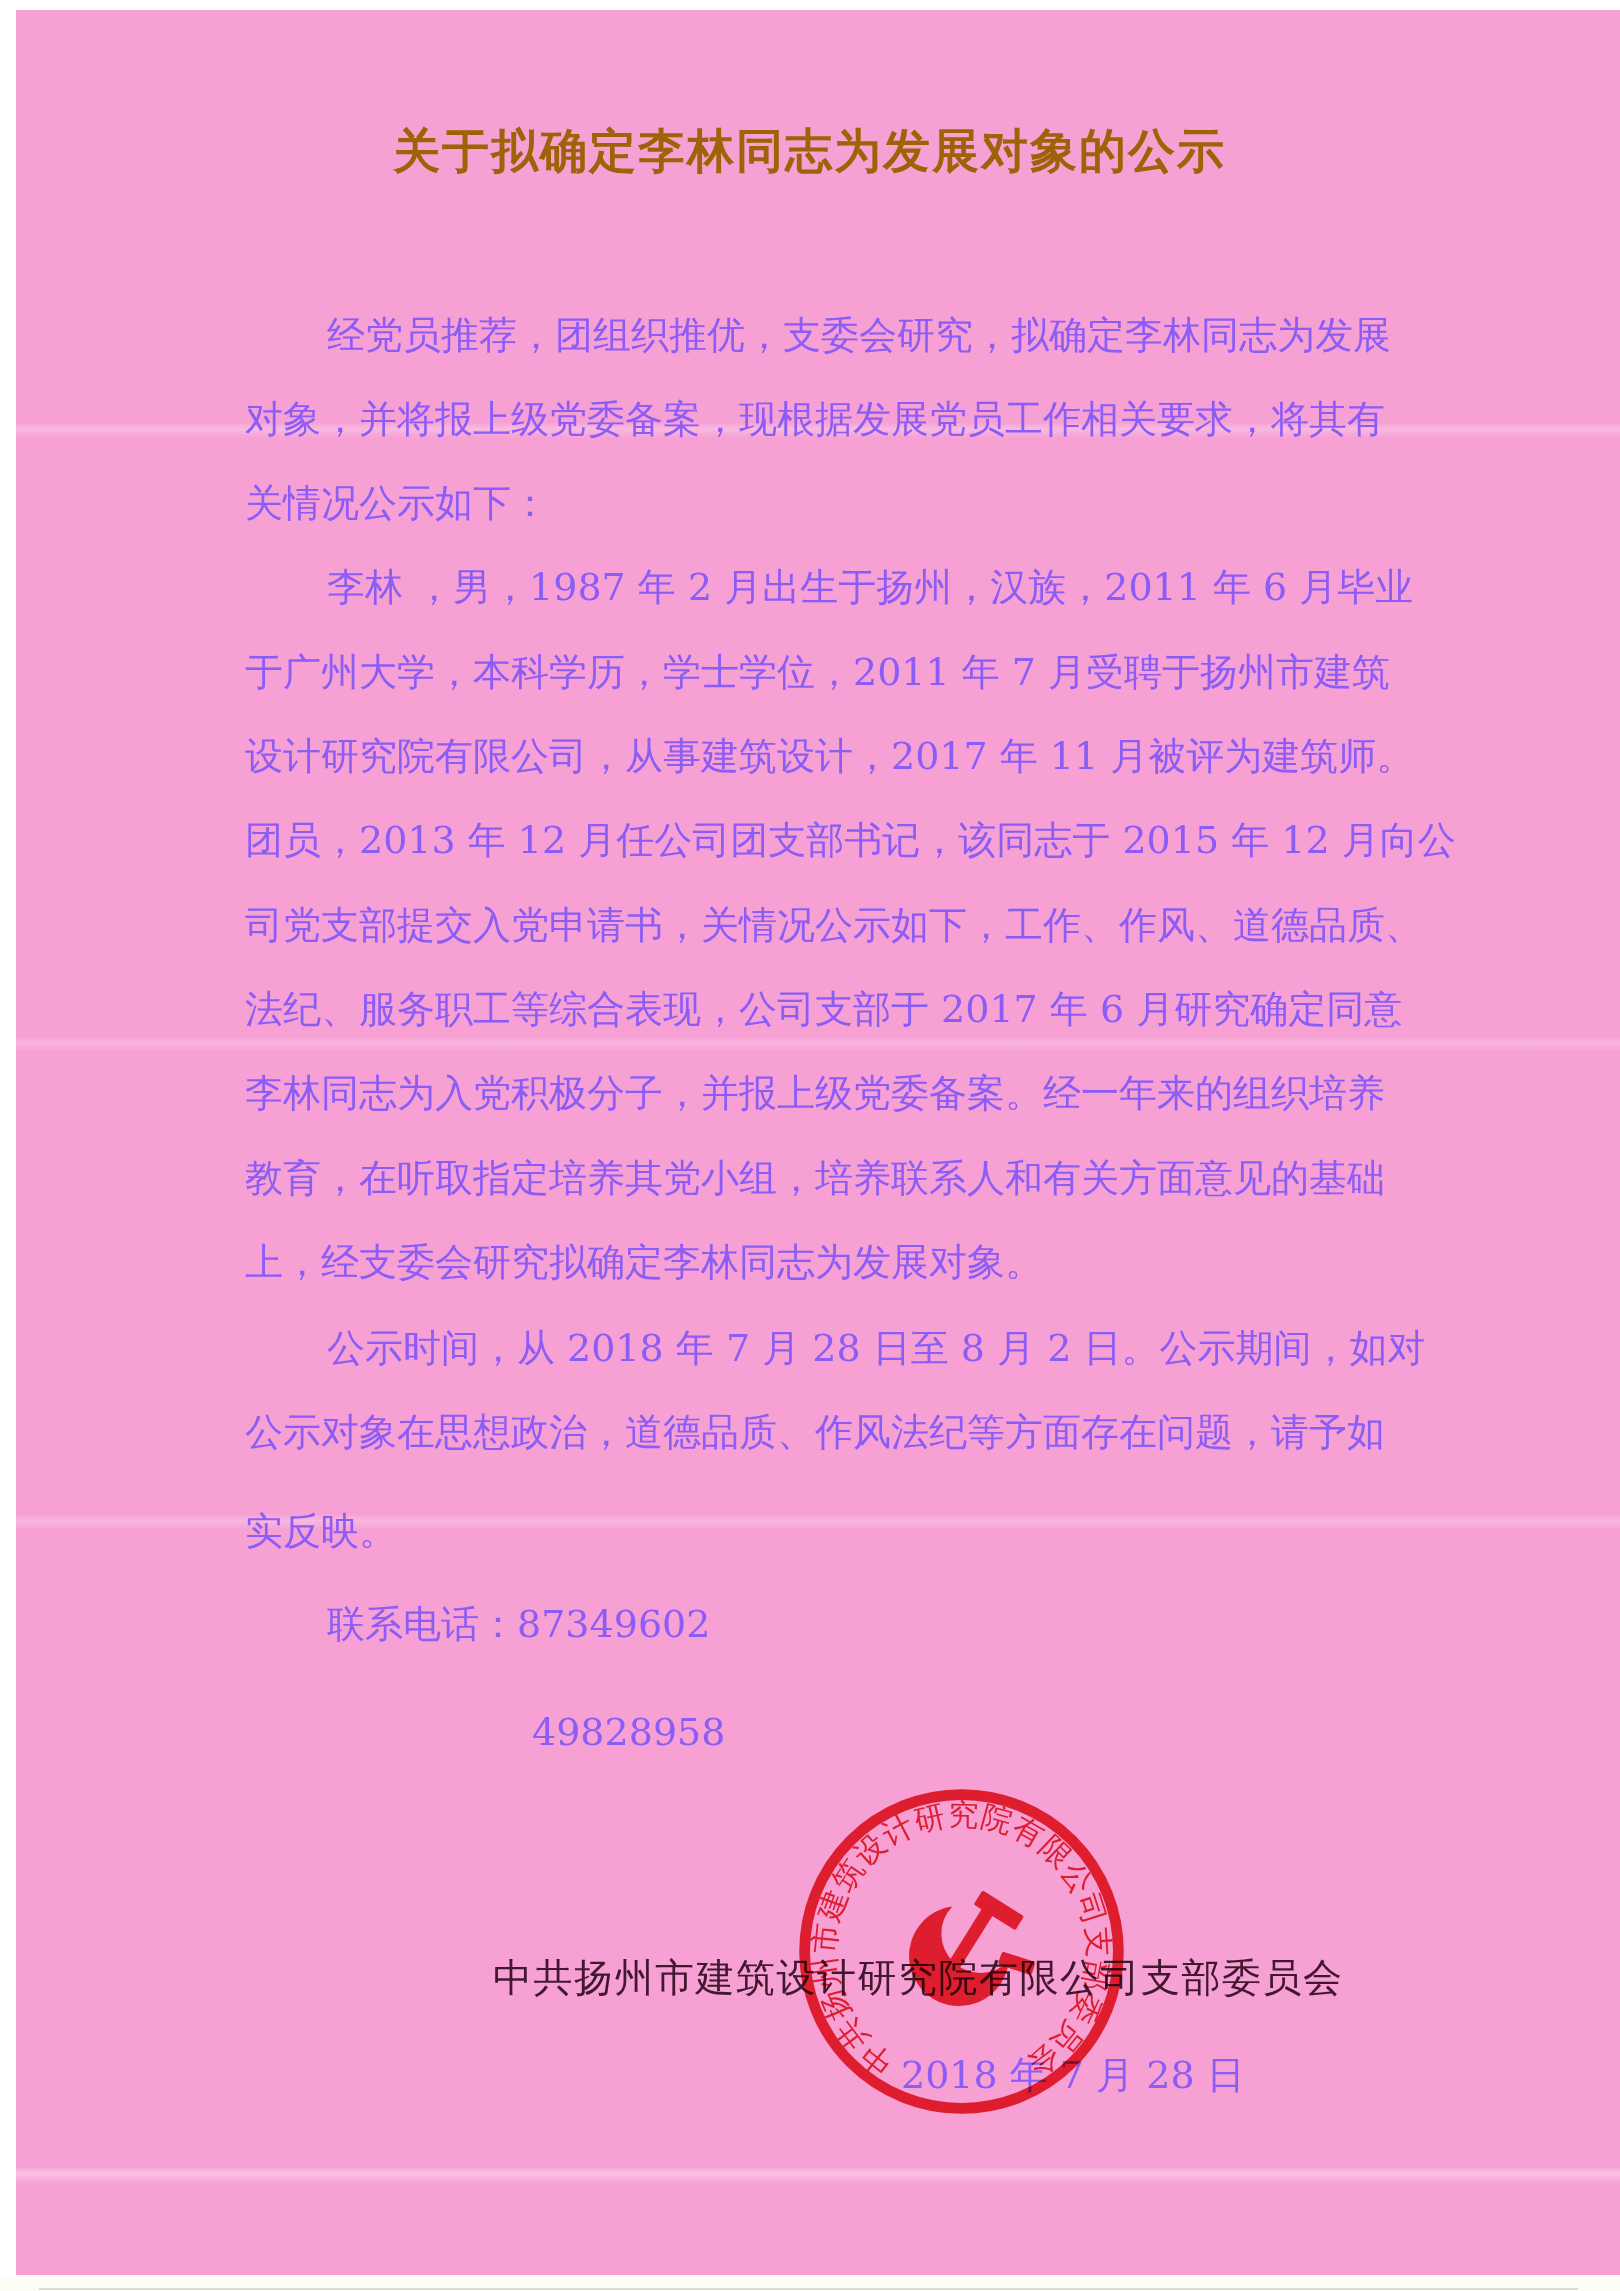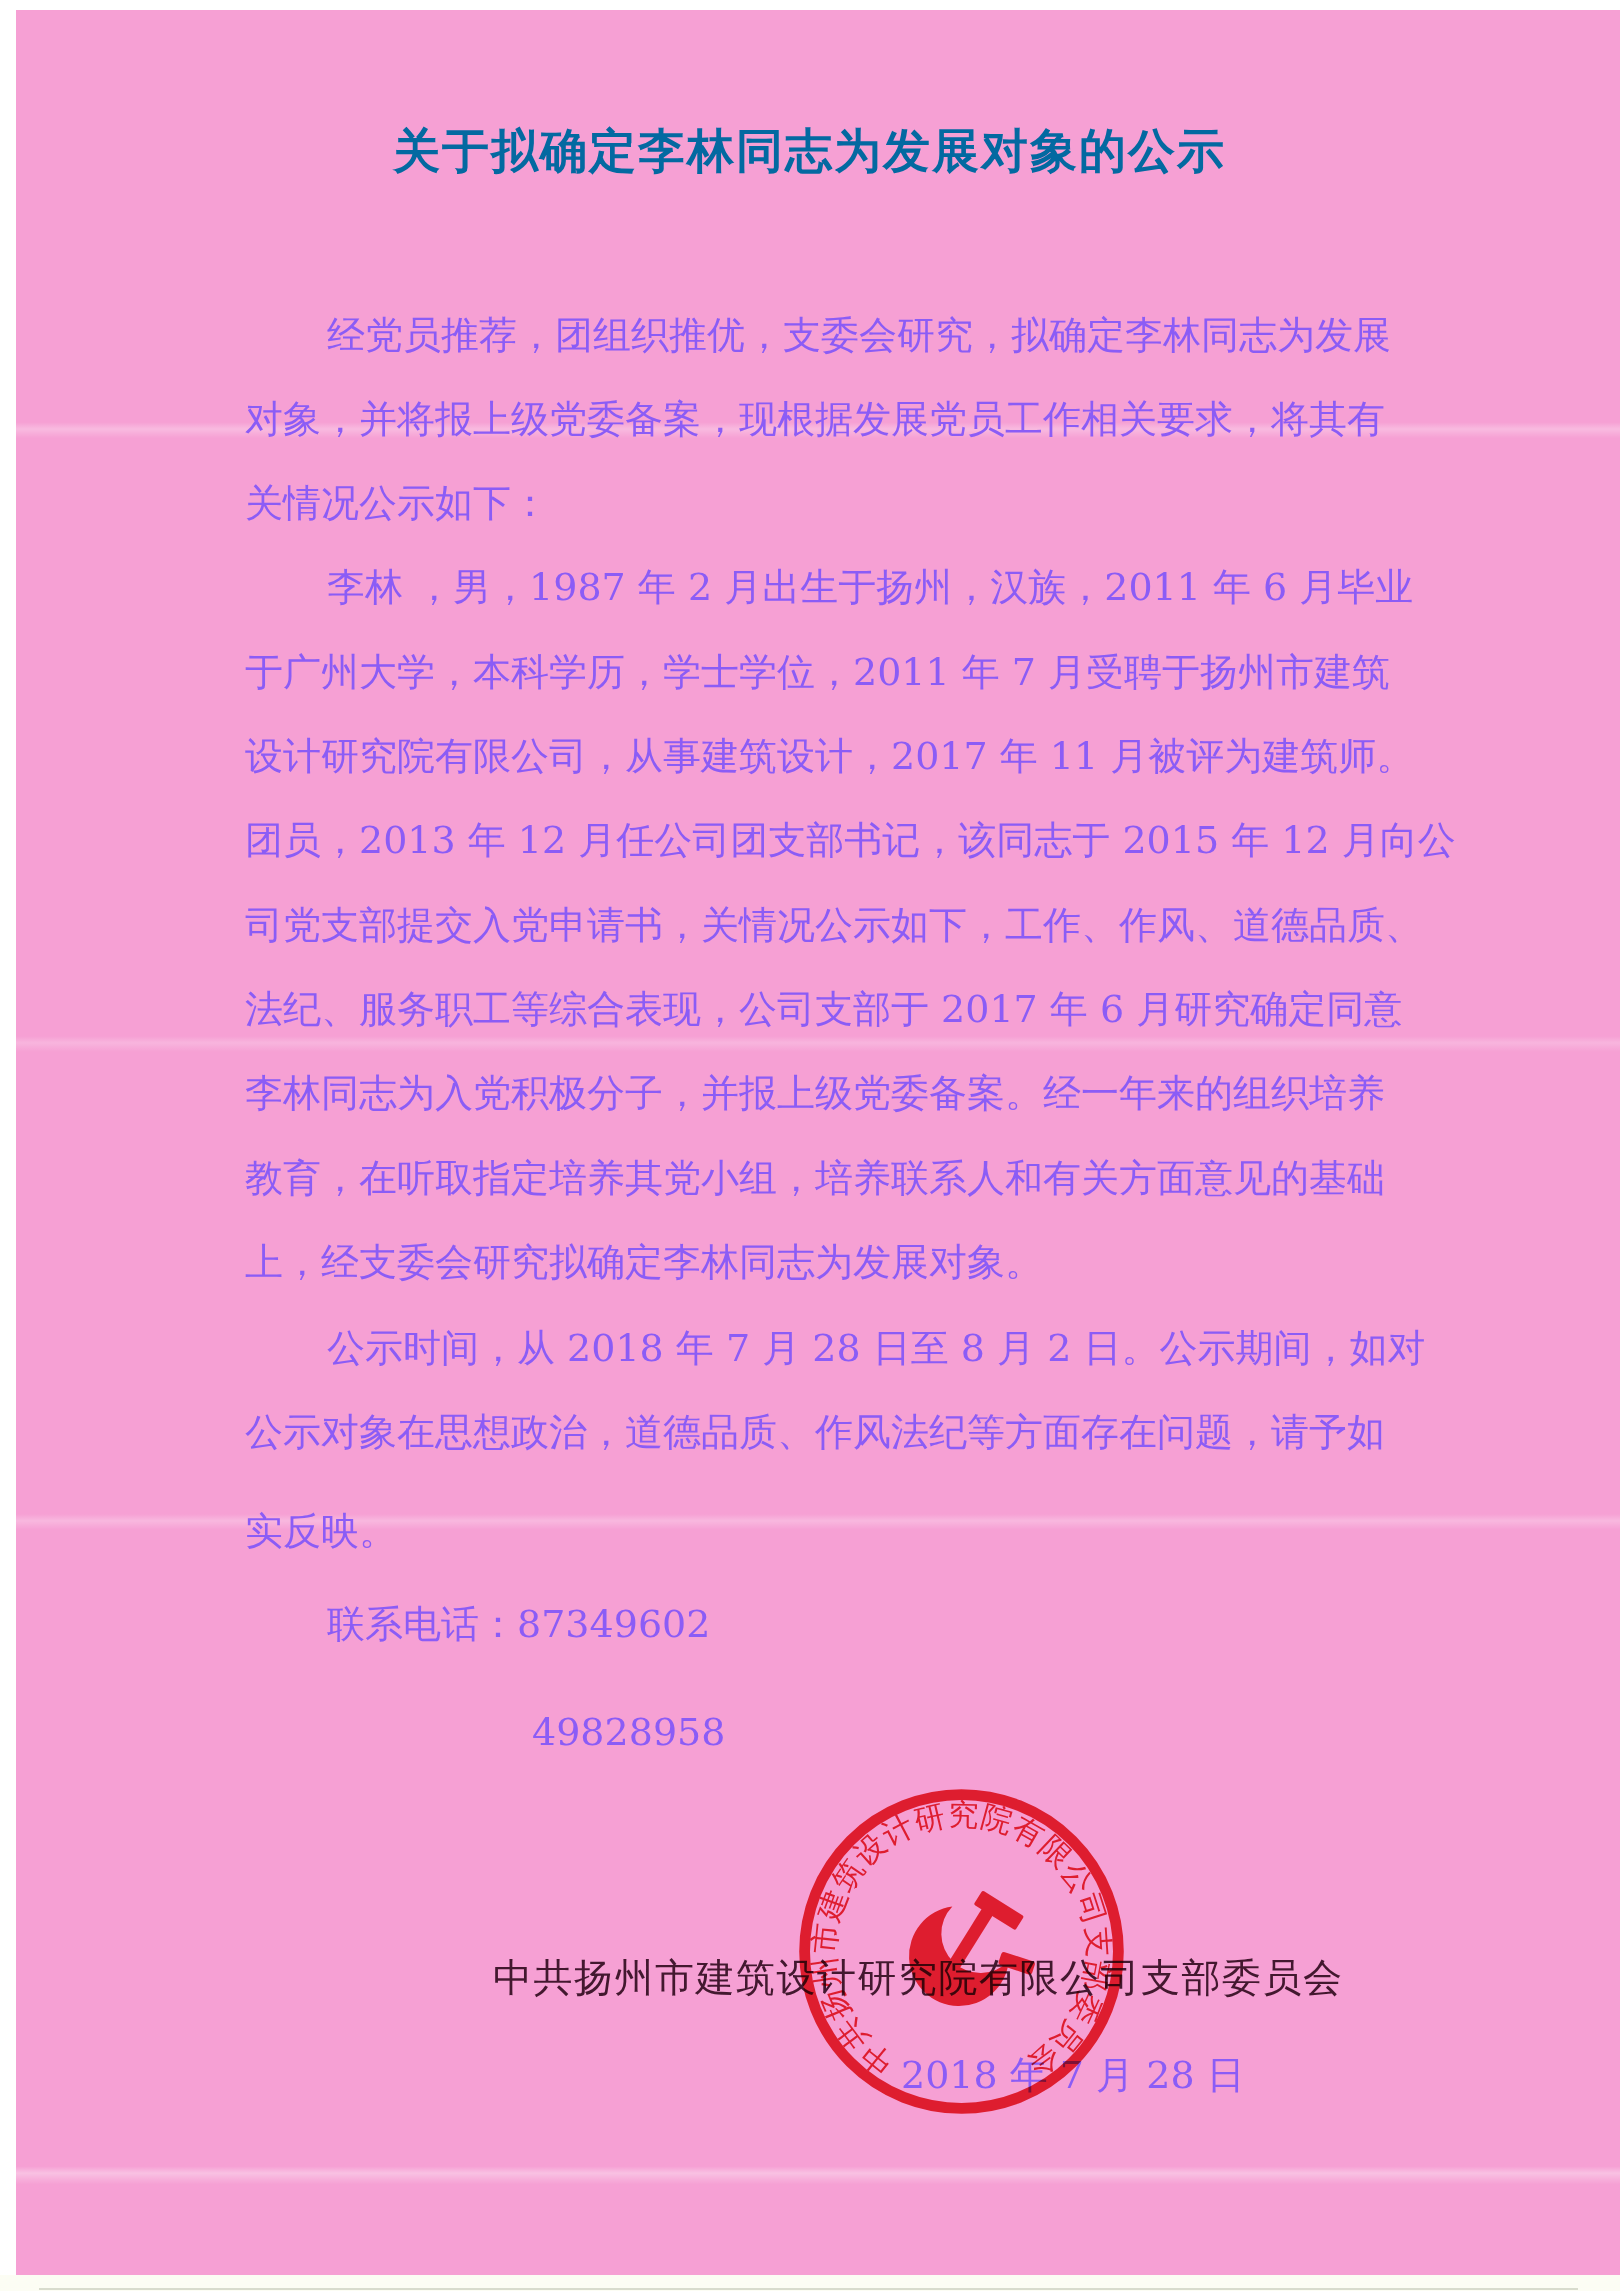--- a/index.html
+++ b/index.html
@@ -19,21 +19,21 @@
         rgba(255,255,255,0) 95.2%, rgba(255,255,255,.35) 95.5%, rgba(255,255,255,0) 96.0%),
       #f6a0d4;
   }
   .line{
     position:absolute;left:245px;line-height:1;white-space:nowrap;
     font-size:38px;color:#8b5cf6;letter-spacing:0;
   }
   .indent{left:327px;}
   #doc-title{
     position:absolute;left:245px;top:127px;width:1129px;text-align:center;
-    font-size:47px;font-weight:600;letter-spacing:2px;color:#0369a1;
+    font-size:47px;font-weight:600;letter-spacing:2px;color:#a16207;
     line-height:1;white-space:nowrap;
   }
   #contact-phone-2{left:532px;}
   #signature-line{left:493px;font-size:39px;letter-spacing:1.5px;color:#43182f;}
   #date-line{left:901px;color:#8b5cf6;}
   #seal{
     position:absolute;left:785px;top:1775px;width:353px;height:353px;
     mix-blend-mode:multiply;opacity:.93;
   }
   #bottom-edge{

